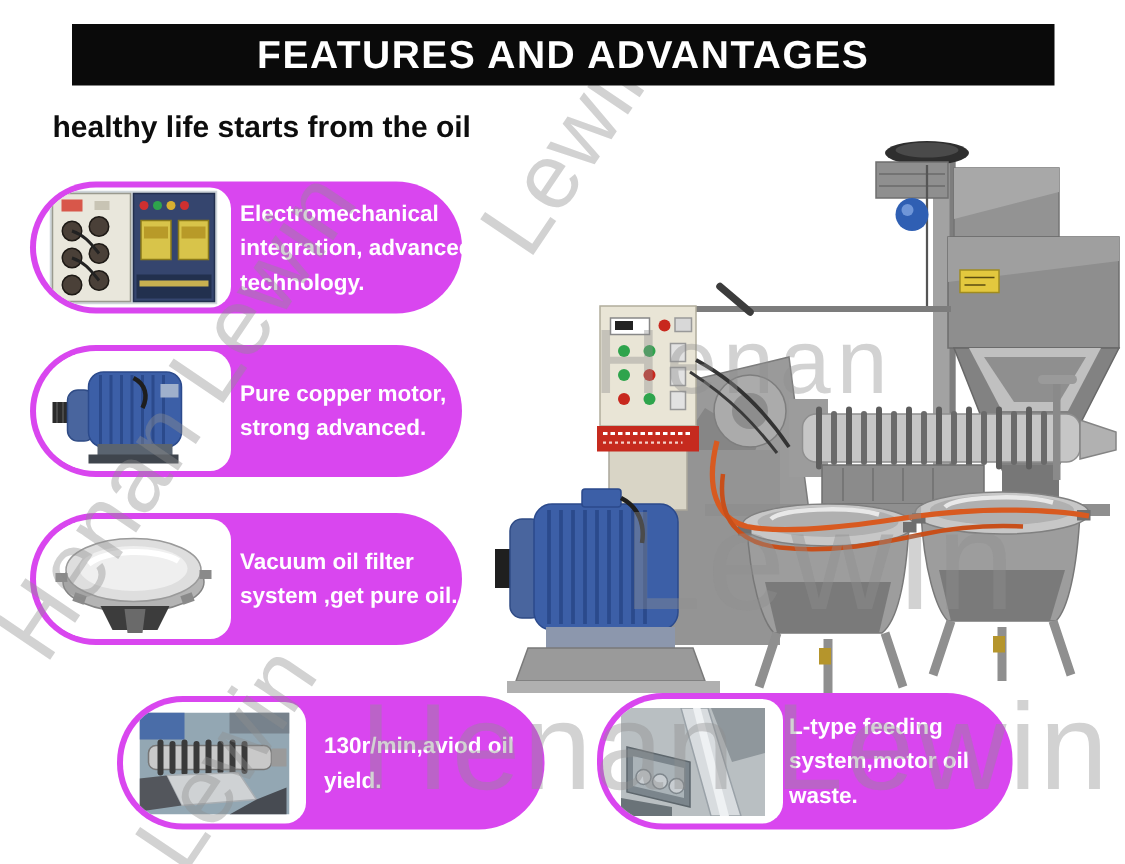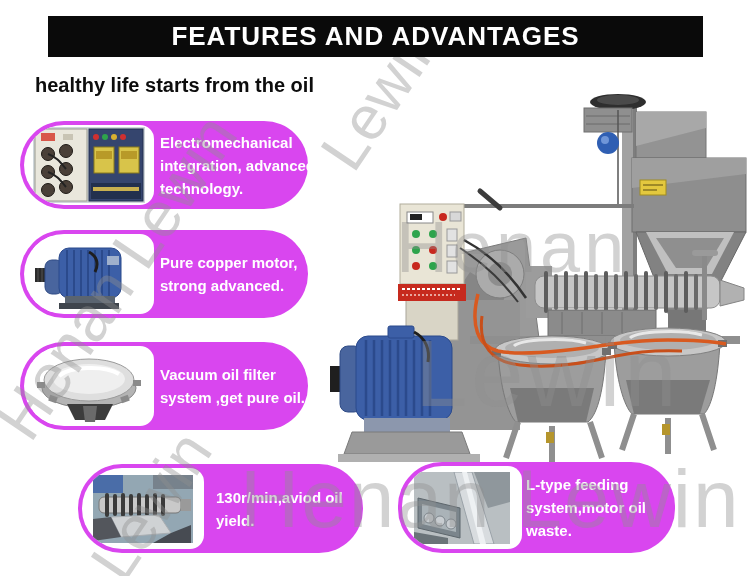--- a/index.html
+++ b/index.html
@@ -22,21 +22,21 @@
   .card-text{position:absolute;top:0;bottom:0;display:flex;align-items:center;color:#fff;
              font-size:15px;font-weight:bold;line-height:23px;}
   .c1 .card-text,.c2 .card-text,.c3 .card-text{left:140px;width:168px;}
   .c4 .card-text{left:138px;width:160px;}
   .c5 .card-text{left:128px;width:142px;}
   .machine{position:absolute;left:330px;top:88px;width:420px;height:380px;z-index:1;}
   .wm{position:absolute;color:rgba(143,143,143,0.40);white-space:nowrap;pointer-events:none;z-index:4;font-weight:normal;}
   .wm-d1{left:-70px;top:240px;font-size:64px;transform:rotate(-56deg);}
   .wm-d2{left:300px;top:60px;font-size:62px;transform:rotate(-56deg);}
   .wm-d3{left:70px;top:470px;font-size:62px;transform:rotate(-56deg);}
-  .wm-h1{left:396px;top:206px;font-size:72px;letter-spacing:4px;}
+  .wm-h1{left:396px;top:206px;font-size:61px;letter-spacing:4px;}
   .wm-h2{left:415px;top:320px;font-size:94px;letter-spacing:4px;}
   .wm-h3{left:240px;top:452px;font-size:82px;letter-spacing:2px;}
 </style>
 </head>
 <body>
 
 <div class="page">
 
   <div class="banner">
     <span>FEATURES AND ADVANTAGES</span>

